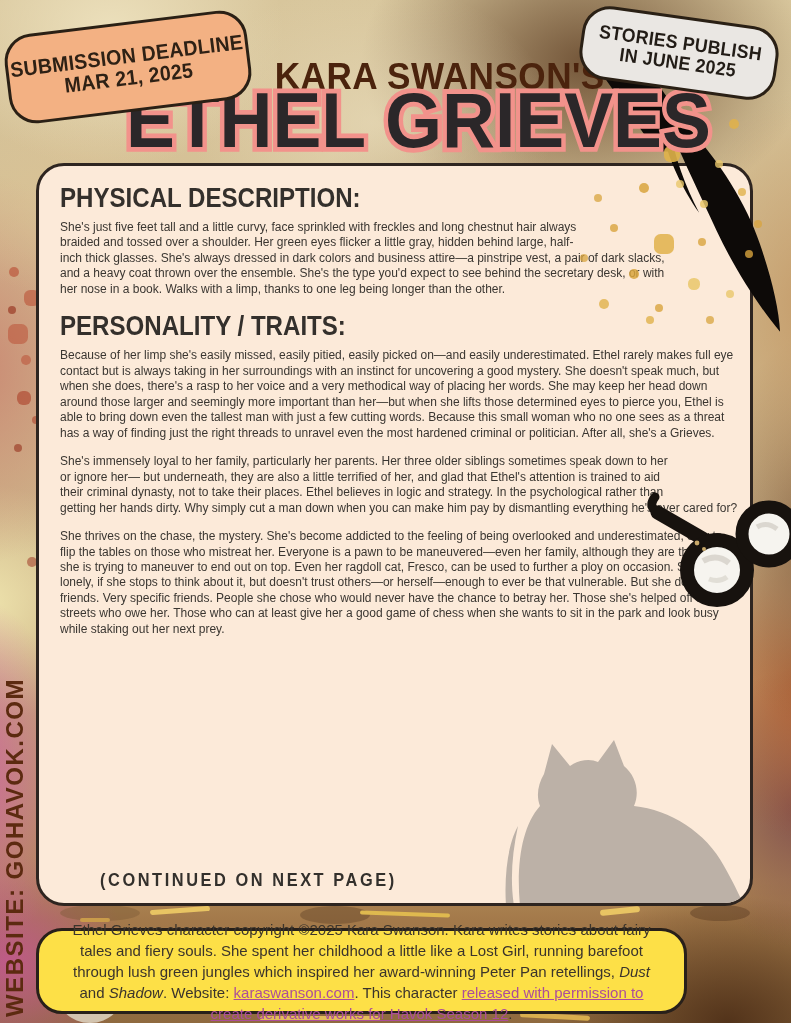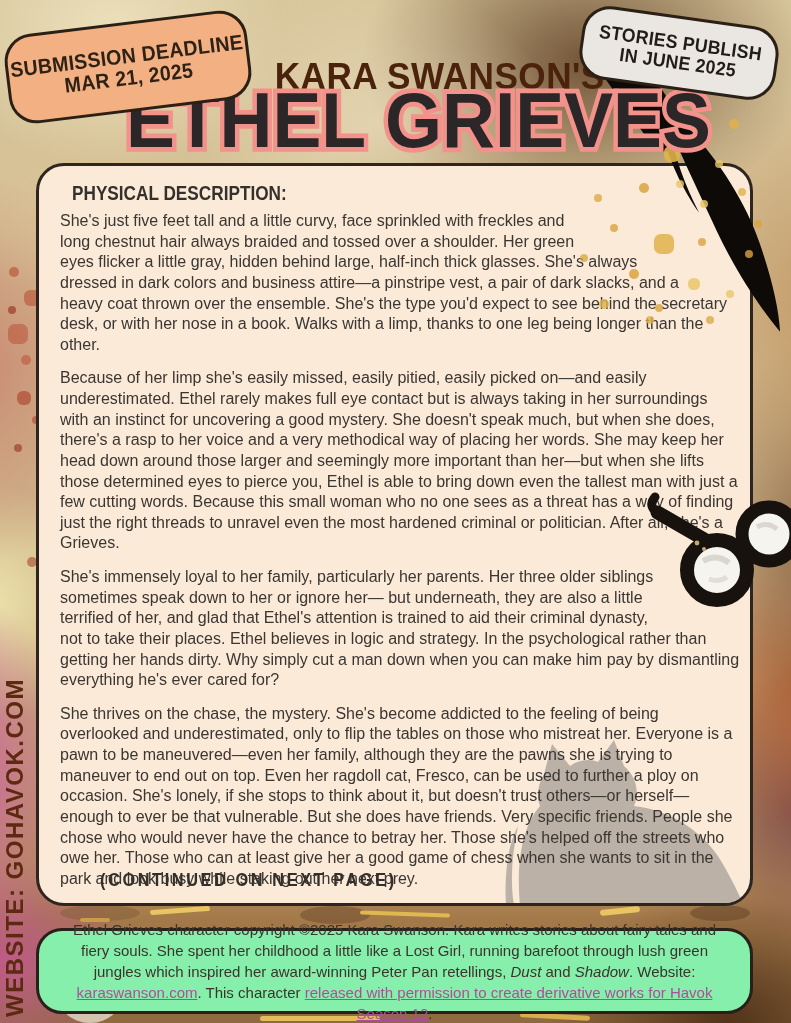--- a/index.html
+++ b/index.html
@@ -74,45 +74,45 @@
 
   
   .knife { position:absolute; left:598px; top:30px; width:336px; height:64px; z-index:30;
            transform:rotate(55deg); transform-origin:20px 32px; }
 
   
   .content-box { position:absolute; left:36px; top:163px; width:717px; height:743px; z-index:10;
                  background:#fcead9; border:3.5px solid #2e2520; border-radius:28px; overflow:hidden; }
   .cat { position:absolute; right:-2px; bottom:-3px; width:250px; height:192px; z-index:0; }
   .box-inner { position:relative; z-index:1; padding:16px 10px 0 21px; }
-  h2.sec-head { font-size:20px; font-weight:900; color:#34302c; margin:0 12px 6px; letter-spacing:0; }
+  h2.sec-head { font-size:28px; font-weight:900; color:#34302c; margin:0 0 6px; letter-spacing:0; }
   .section { margin-top:13px; }
   .section:first-child { margin-top:0; }
-  p.body-text { font-size:16px; line-height:1.29; color:#3a3631; margin:0 0 13px; }
+  p.body-text { font-size:12px; line-height:1.29; color:#3a3631; margin:0 0 13px; }
   .spacer { float:right; }
   .sp-knife-1 { width:150px; height:22px; }
   .sp-knife-2 { width:58px; height:44px; clear:right; }
   .sp-glasses { width:66px; height:46px; }
   .continued { position:absolute; left:21px; bottom:12px; z-index:1; font-size:19px; font-weight:900;
                color:#33302c; letter-spacing:3px;margin-left:40px; }
 
   
   .glasses { position:absolute; left:645px; top:477px; width:148px; height:138px; z-index:35; }
 
   
   .side-site { position:absolute; left:1px; bottom:6px; z-index:20; writing-mode:vertical-rl;
                transform:rotate(180deg); font-weight:900; font-size:24px; letter-spacing:1.5px; color:#5c2a10; }
 
   
   .streak { position:absolute; border-radius:3px; z-index:2; }
   .splotch { position:absolute; border-radius:50%; z-index:1; }
 
   
-  .footer-box { position:absolute; left:36px; top:928px; width:717px; height:86px; z-index:10;
-                background:#86efac; border:3px solid #28201a; border-radius:26px;
+  .footer-box { position:absolute; left:36px; top:928px; width:651px; height:86px; z-index:10;
+                background:#fde047; border:3px solid #28201a; border-radius:26px;
                 display:flex; align-items:center; justify-content:center; padding:6px 30px; }
   .footer-text { font-size:15px; line-height:1.4; color:#3b342c; text-align:center; }
   .footer-text .it { font-style:italic; }
   .footer-text a { color:#ac4e9a; text-decoration:underline; cursor:pointer; }
 </style>
 </head>
 <body>
 
 <div class="dots dots-red"></div>
 
@@ -143,20 +143,21 @@
 
   <div class="box-inner">
     <div class="section">
       <h2 class="sec-head"><span class="cond">PHYSICAL DESCRIPTION:</span></h2>
       <div class="spacer sp-knife-1"></div>
       <div class="spacer sp-knife-2"></div>
       <p class="body-text">She's just five feet tall and a little curvy, face sprinkled with freckles and long chestnut hair always braided and tossed over a shoulder. Her green eyes flicker a little gray, hidden behind large, half-inch thick glasses. She's always dressed in dark colors and business attire—a pinstripe vest, a pair of dark slacks, and a heavy coat thrown over the ensemble. She's the type you'd expect to see behind the secretary desk, or with her nose in a book. Walks with a limp, thanks to one leg being longer than the other.</p>
     </div>
 
     <div class="section">
+      <h2 class="sec-head"><span class="cond">PERSONALITY / TRAITS:</span></h2>
       <p class="body-text">Because of her limp she's easily missed, easily pitied, easily picked on—and easily underestimated. Ethel rarely makes full eye contact but is always taking in her surroundings with an instinct for uncovering a good mystery. She doesn't speak much, but when she does, there's a rasp to her voice and a very methodical way of placing her words. She may keep her head down around those larger and seemingly more important than her—but when she lifts those determined eyes to pierce you, Ethel is able to bring down even the tallest man with just a few cutting words. Because this small woman who no one sees as a threat has a way of finding just the right threads to unravel even the most hardened criminal or politician. After all, she's a Grieves.</p>
     </div>
 
     <div class="section">
       <div class="spacer sp-glasses"></div>
       <p class="body-text">She's immensely loyal to her family, particularly her parents. Her three older siblings sometimes speak down to her or ignore her— but underneath, they are also a little terrified of her, and glad that Ethel's attention is trained to aid their criminal dynasty, not to take their places.  Ethel believes in logic and strategy. In the psychological rather than getting her hands dirty. Why simply cut a man down when you can make him pay by dismantling everything he's ever cared for?</p>
       <p class="body-text">She thrives on the chase, the mystery. She's become addicted to the feeling of being overlooked and underestimated, only to flip the tables on those who mistreat her. Everyone is a pawn to be maneuvered—even her family, although they are the pawns she is trying to maneuver to end out on top. Even her ragdoll cat, Fresco, can be used to further a ploy on occasion. She's lonely, if she stops to think about it, but doesn't trust others—or herself—enough to ever be that vulnerable. But she does have friends. Very specific friends. People she chose who would never have the chance to betray her. Those she's helped off the streets who owe her. Those who can at least give her a good game of chess when she wants to sit in the park and look busy while staking out her next prey.</p>
     </div>
   </div>
 

